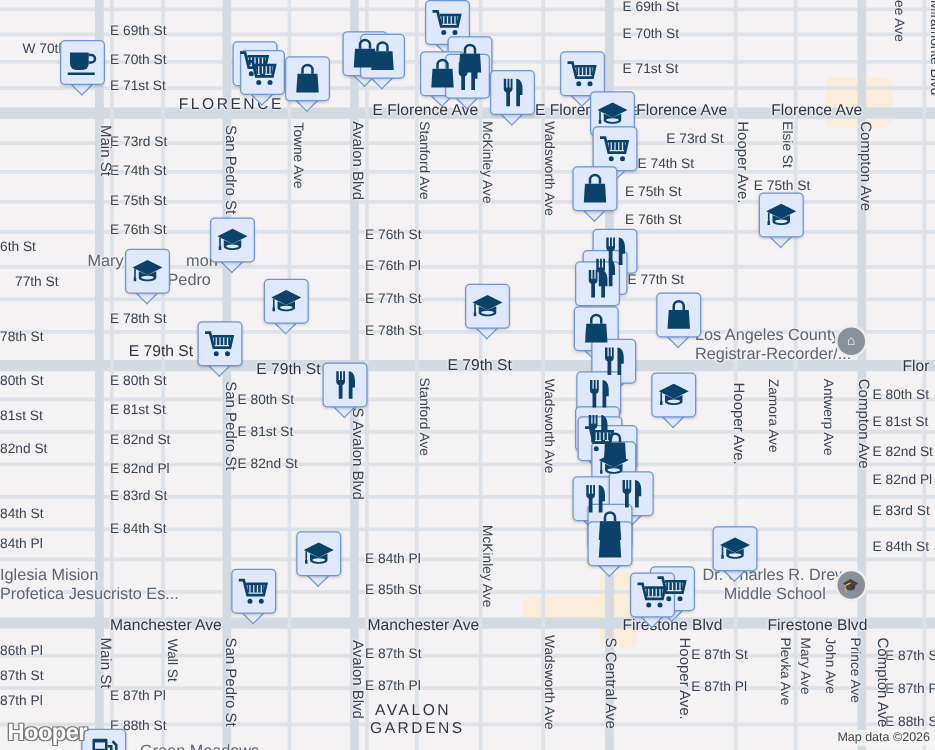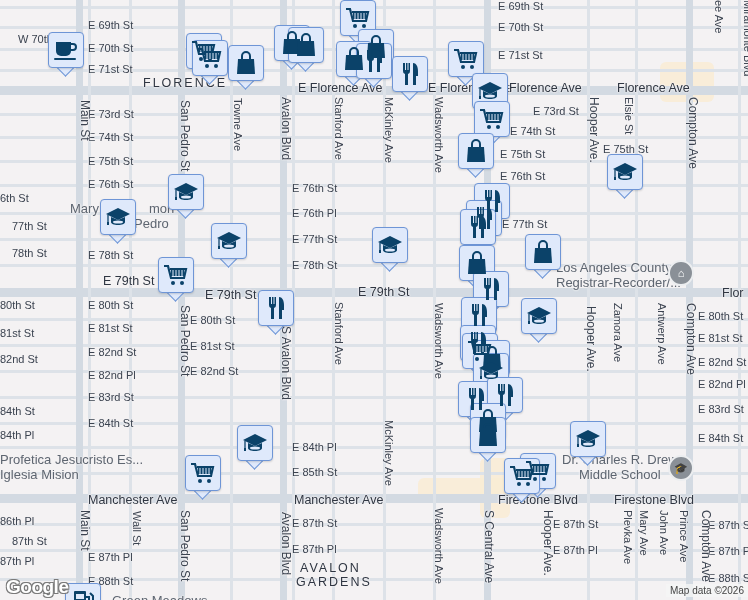--- a/index.html
+++ b/index.html
@@ -123,28 +123,28 @@
       <div class="lbl " style="left: 553px; top: 518px;">E 87th St</div>
       <div class="lbl " style="left: 708px; top: 519px;">E 87th St</div>
       <div class="lbl " style="left: 88px; top: 551px;">E 87th Pl</div>
       <div class="lbl " style="left: 292px; top: 543px;">E 87th Pl</div>
       <div class="lbl " style="left: 553px; top: 544px;">E 87th Pl</div>
       <div class="lbl " style="left: 708px; top: 545px;">E 87th Pl</div>
       <div class="lbl " style="left: 88px; top: 575px;">E 88th St</div>
       <div class="lbl " style="left: 708px; top: 572px;">E 88th St</div>
       <div class="lbl " style="left: 0px; top: 192px;">6th St</div>
       <div class="lbl " style="left: 12px; top: 220px;">77th St</div>
-      <div class="lbl " style="left: 0px; top: 247px; margin-left: 12px;">78th St</div>
+      <div class="lbl " style="left: 0px; top: 264px;">78th St</div>
       <div class="lbl " style="left: 0px; top: 299px;">80th St</div>
       <div class="lbl " style="left: 0px; top: 327px;">81st St</div>
       <div class="lbl " style="left: 0px; top: 353px;">82nd St</div>
       <div class="lbl " style="left: 0px; top: 405px;">84th St</div>
       <div class="lbl " style="left: 0px; top: 429px;">84th Pl</div>
       <div class="lbl " style="left: 0px; top: 515px;">86th Pl</div>
-      <div class="lbl " style="left: 0px; top: 535px; padding-left: 12px;">87th St</div>
+      <div class="lbl " style="left: 0px; top: 535px;">87th St</div>
       <div class="lbl " style="left: 0px; top: 555px;">87th Pl</div>
       <div class="lbl big" style="left: 722px; top: 287px;">Flor</div>
       <div class="lbl " style="left: 498px; top: 0px;">E 69th St</div>
       <div class="lbl " style="left: 498px; top: 21px;">E 70th St</div>
       <div class="lbl " style="left: 498px; top: 49px;">E 71st St</div>
       <div class="lbl " style="left: 510px; top: 125px;">E 74th St</div>
       <div class="lbl " style="left: 500px; top: 148px;">E 75th St</div>
       <div class="lbl " style="left: 500px; top: 170px;">E 76th St</div>
       <div class="lbl " style="left: 502px; top: 218px;">E 77th St</div>
       <div class="lbl vert" style="left: 91px; top: 100px; font-size: 12px;">Main St</div>
@@ -193,22 +193,22 @@
     <div>Los Angeles County</div>
     <div>Registrar-Recorder/...</div>
   </div>
   <div class="poi-pin" style="left:668px;top:260px;">⌂</div>
   <div class="lbl poi" style="left:562px;top:452px;text-align:center;">
     <div>Dr. Charles R. Drew</div>
     <div>Middle School</div>
   </div>
   <div class="poi-pin" style="left:668px;top:455px;">🎓</div>
   <div class="lbl poi" style="left:0;top:452px;">
+    <div>Iglesia Mision</div>
     <div>Profetica Jesucristo Es...</div>
-    <div>Iglesia Mision</div>
   </div>
   <div class="lbl poi" style="left:112px;top:593px;">Green Meadows</div>
 
   <div id="markers">
       <div class="marker" style="left: 48px; top: 32px;">
         <div class="tail"></div>
         <div class="box">
           <span style="display: flex;">
             <svg viewBox="0 0 26 26">
               <path d="M3 5h15v9a5 5 0 0 1-5 5H8a5 5 0 0 1-5-5z" fill="#0b4269"></path>
@@ -746,15 +746,15 @@
             <svg viewBox="0 0 26 26">
               <rect x="4" y="3" width="12" height="20" rx="1" fill="#0b4269"></rect>
               <rect x="6" y="6" width="8" height="5" fill="#dfe9fb"></rect>
               <path d="M16 9h3v11a2 2 0 0 0 4 0V8l-3-3" fill="none" stroke="#0b4269" stroke-width="2"></path>
             </svg>
           </span>
         </div>
       </div>
     </div>
 
-  <div class="google">Google</div>
+  <div class="google">Hooper</div>
   <div class="attrib">Map data ©2026</div>
 </div>
 
 </body></html>

